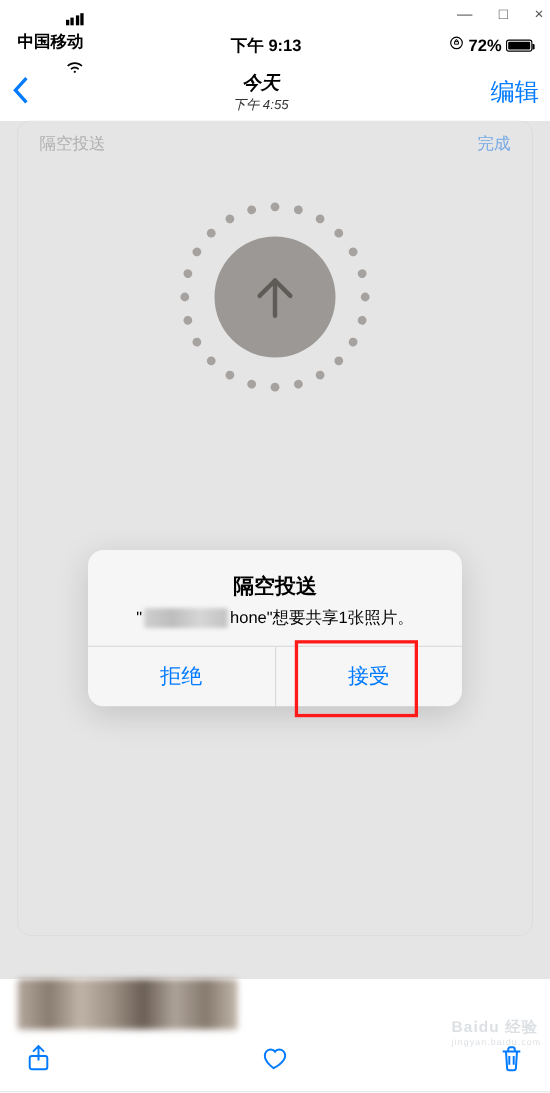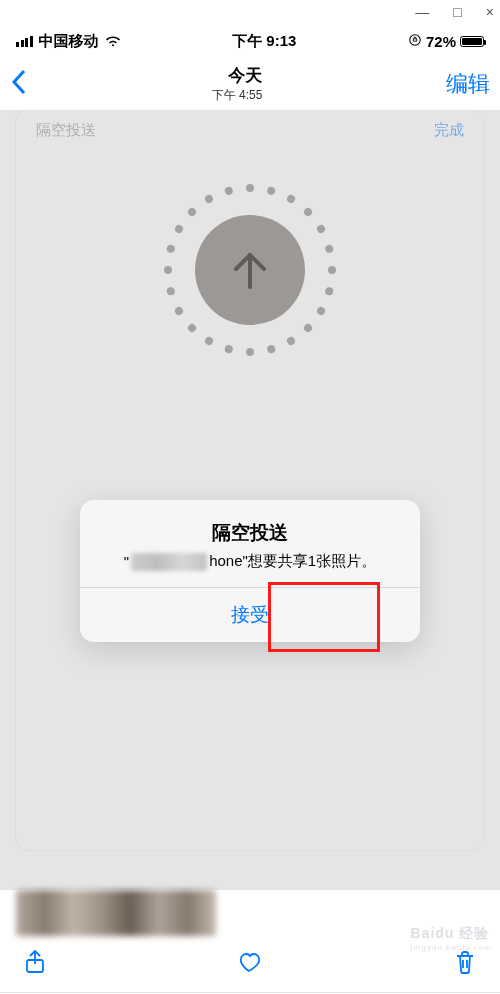--- a/index.html
+++ b/index.html
@@ -4,35 +4,35 @@
 <style>
 * { margin: 0; padding: 0; box-sizing: border-box; font-family: -apple-system, "Helvetica Neue", Arial, sans-serif; }
 body { width: 500px; height: 994px; background: #fff; position: relative; overflow: hidden; }
 
 
 .window-chrome { height: 24px; background: #fff; display: flex; justify-content: flex-end; align-items: center; padding: 0 6px; gap: 24px; color: #555; }
 .window-chrome span { font-size: 14px; line-height: 1; }
 
 
 .status-bar { height: 34px; display: flex; align-items: center; justify-content: space-between; padding: 0 16px; font-size: 15px; font-weight: 600; color: #000; }
-.status-left { display: flex; align-items: center; gap: 6px; }
+.status-left { display: flex; align-items: flex-end; gap: 6px; flex-direction: column; }
 .signal-bars { display: flex; align-items: flex-end; gap: 1.5px; }
 .signal-bars i { width: 3px; background: #000; display: block; }
 .signal-bars i:nth-child(1){height:5px}.signal-bars i:nth-child(2){height:7px}.signal-bars i:nth-child(3){height:9px}.signal-bars i:nth-child(4){height:11px}
 .wifi-icon svg { width: 16px; height: 12px; }
 .status-right { display: flex; align-items: center; gap: 4px; }
 .battery { width: 24px; height: 11px; border: 1px solid #000; border-radius: 2.5px; position: relative; }
 .battery::after { content:""; position:absolute; right:-3px; top:3px; width:2px; height:5px; background:#000; border-radius:0 1px 1px 0; }
 .battery-fill { position:absolute; left:1px; top:1px; bottom:1px; width: 92%; background:#000; border-radius:1px; }
 .rotate-lock svg { width:14px; height:14px; }
 
 
 .nav-bar { height: 52px; display:flex; align-items:center; justify-content:space-between; padding: 0 10px; }
 .nav-back svg { width: 18px; height: 28px; stroke:#007aff; stroke-width:3; fill:none; }
-.nav-title { text-align:right; color:#000; }
+.nav-title { text-align:center; color:#000;font-style:italic; }
 .nav-title .t1 { font-size: 17px; font-weight:600; }
 .nav-title .t2 { font-size: 12px; color:#333; }
 .nav-edit { color:#007aff; font-size:22px; }
 
 
 .content { position:relative; height: 780px; padding: 0 16px; }
 .receive-card { background:#fff; border-radius:12px; box-shadow: 0 0 0 .5px rgba(0,0,0,.06); height: 740px; overflow:hidden; position:relative; }
 .card-top-row { height:40px; display:flex; align-items:center; justify-content:space-between; padding:0 20px; color:#888; font-size:15px; }
 .card-top-row .right { color:#007aff; opacity:.8; }
 
@@ -173,20 +173,21 @@
   <div class="dim"></div>
 
   <div class="alert">
     <div class="alert-body">
       <div class="alert-title">隔空投送</div>
       <div class="alert-msg">
         "<span class="blur-name"></span><span>hone"想要共享1张照片。</span>
       </div>
     </div>
     <div class="alert-buttons">
+      <button>拒绝</button>
       <button>接受</button>
     </div>
   </div>
   <div class="highlight-box" style="left:268px; top:472px; width:112px; height:70px;"></div>
 </div>
 
 <div class="thumb-strip"></div>
 
 <div class="toolbar">
   <span>

